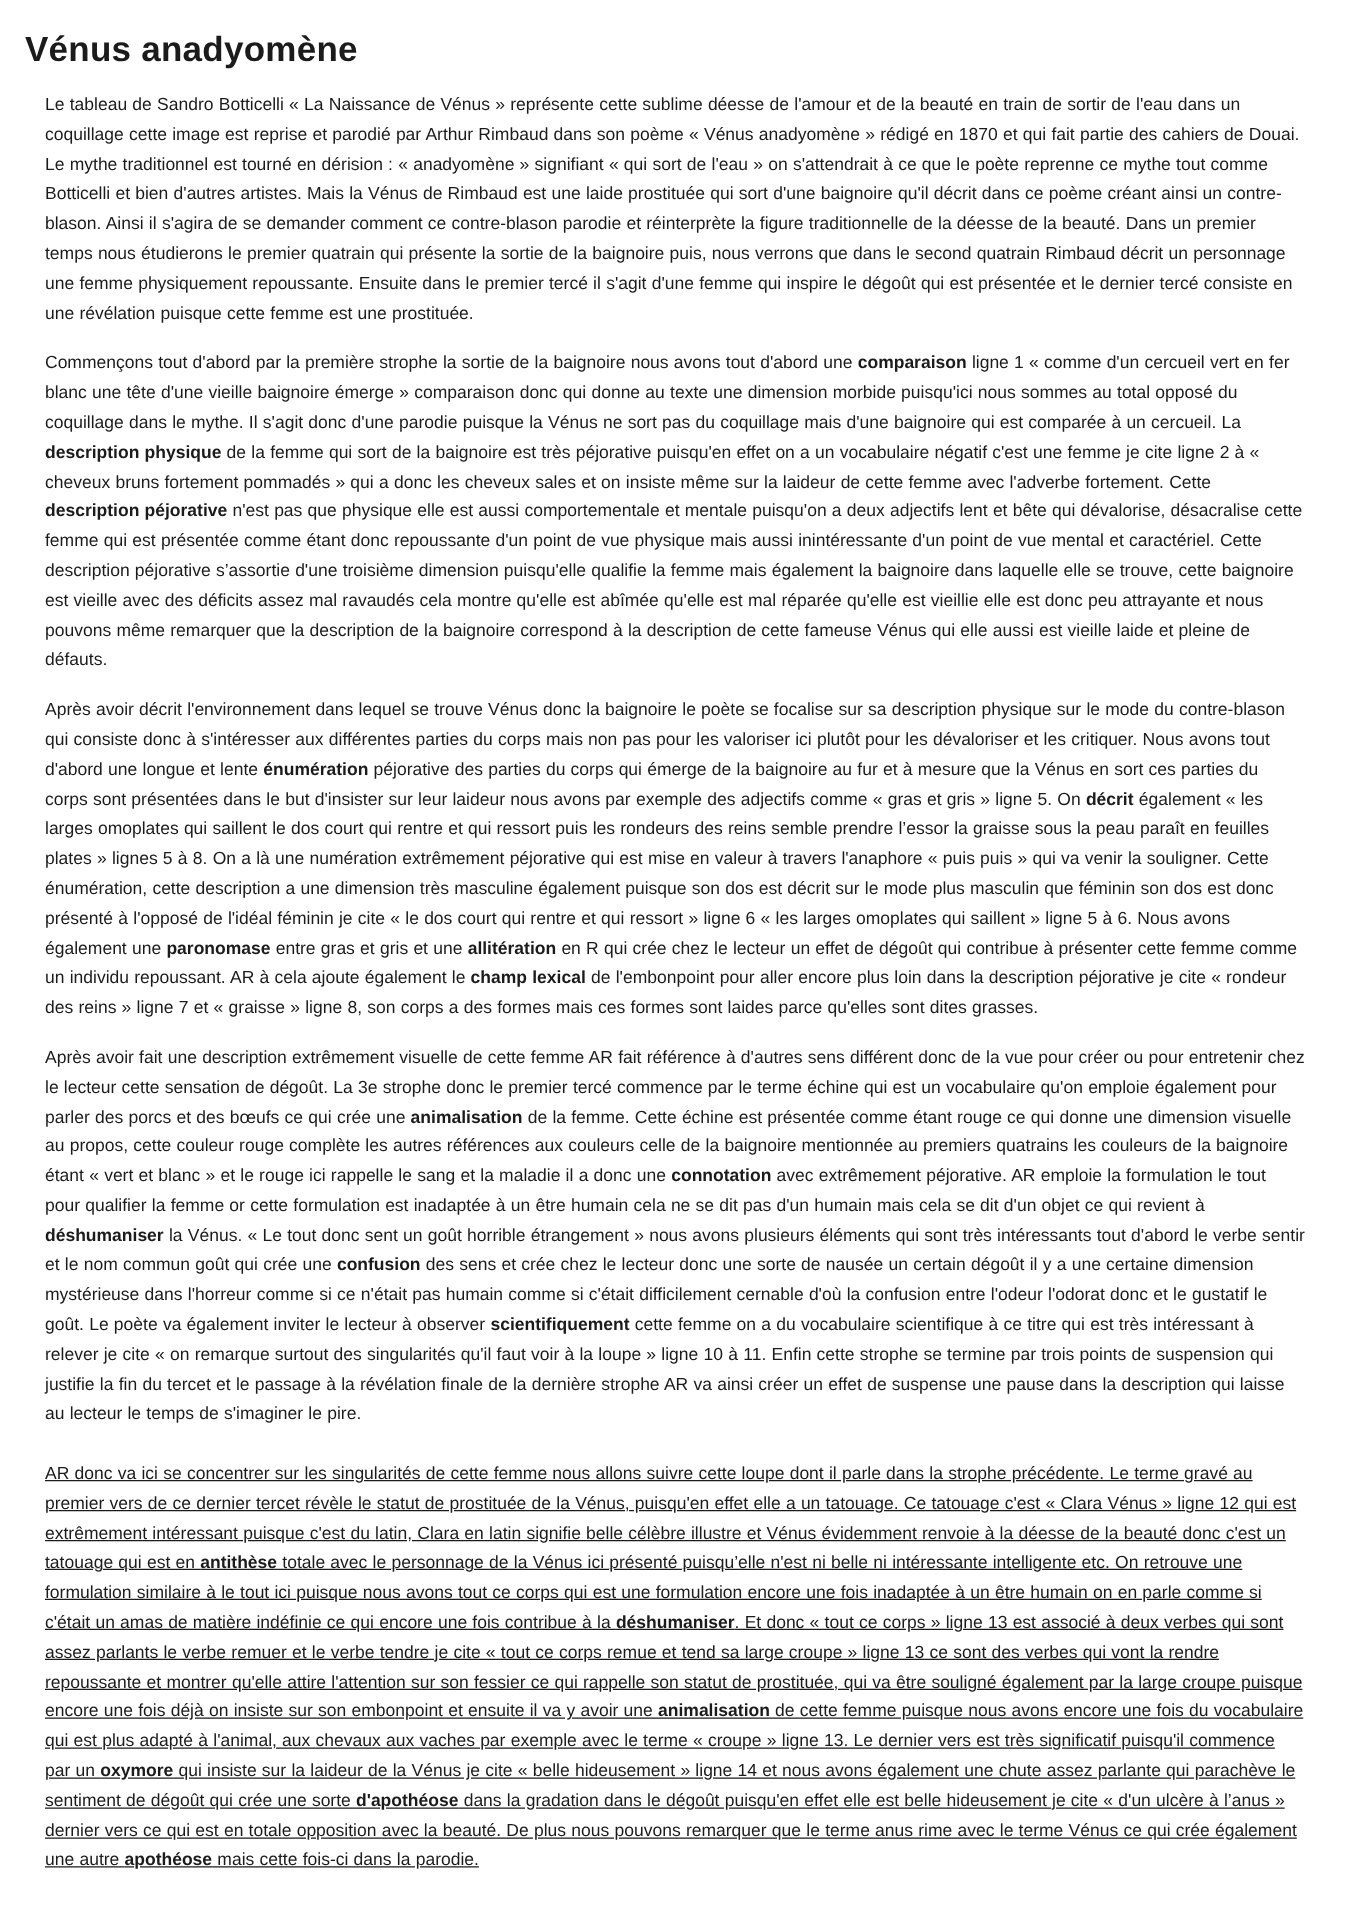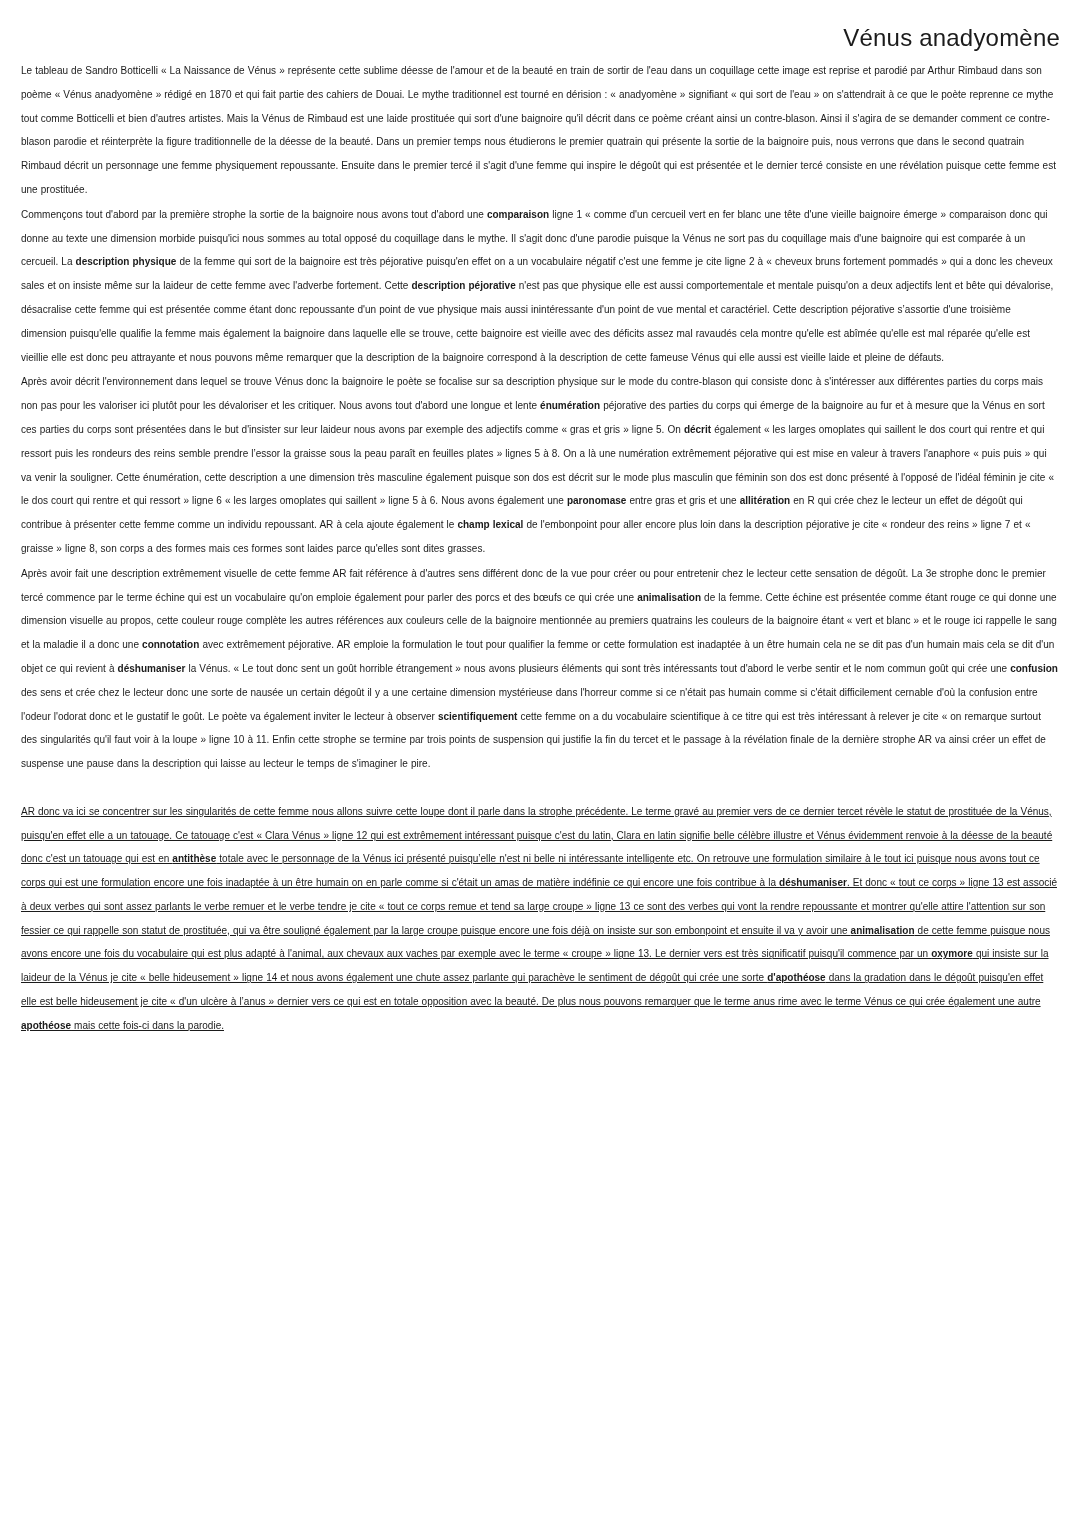--- a/index.html
+++ b/index.html
@@ -7,30 +7,30 @@
     width: 1080px;
     height: 1527px;
     box-sizing: border-box;
     padding: 24px 20px 0 20px;
     background: #ffffff;
     font-family: "Liberation Sans", sans-serif;
     color: #1b1b1b;
     overflow: hidden;
   }
   .title {
-    font-size: 24px;
-    font-weight: 400;
-    text-align: right;
+    font-size: 28px;
+    font-weight: 700;
+    text-align: left;
     margin: 0 0 7px 0;
     letter-spacing: 0.2px;
   }
   .body-text { text-align: left; }
   .para {
-    margin: 1px;
-    font-size: 10px;
+    margin: 16px;
+    font-size: 14px;
     line-height: 23.8px;
     word-spacing: 0.3px;
   }
   .para.gap { margin-top: 23.8px; text-decoration: underline; }
   .bold { font-weight: 700; }
 </style>
 </head>
 <body>
 
 <div class="page">

